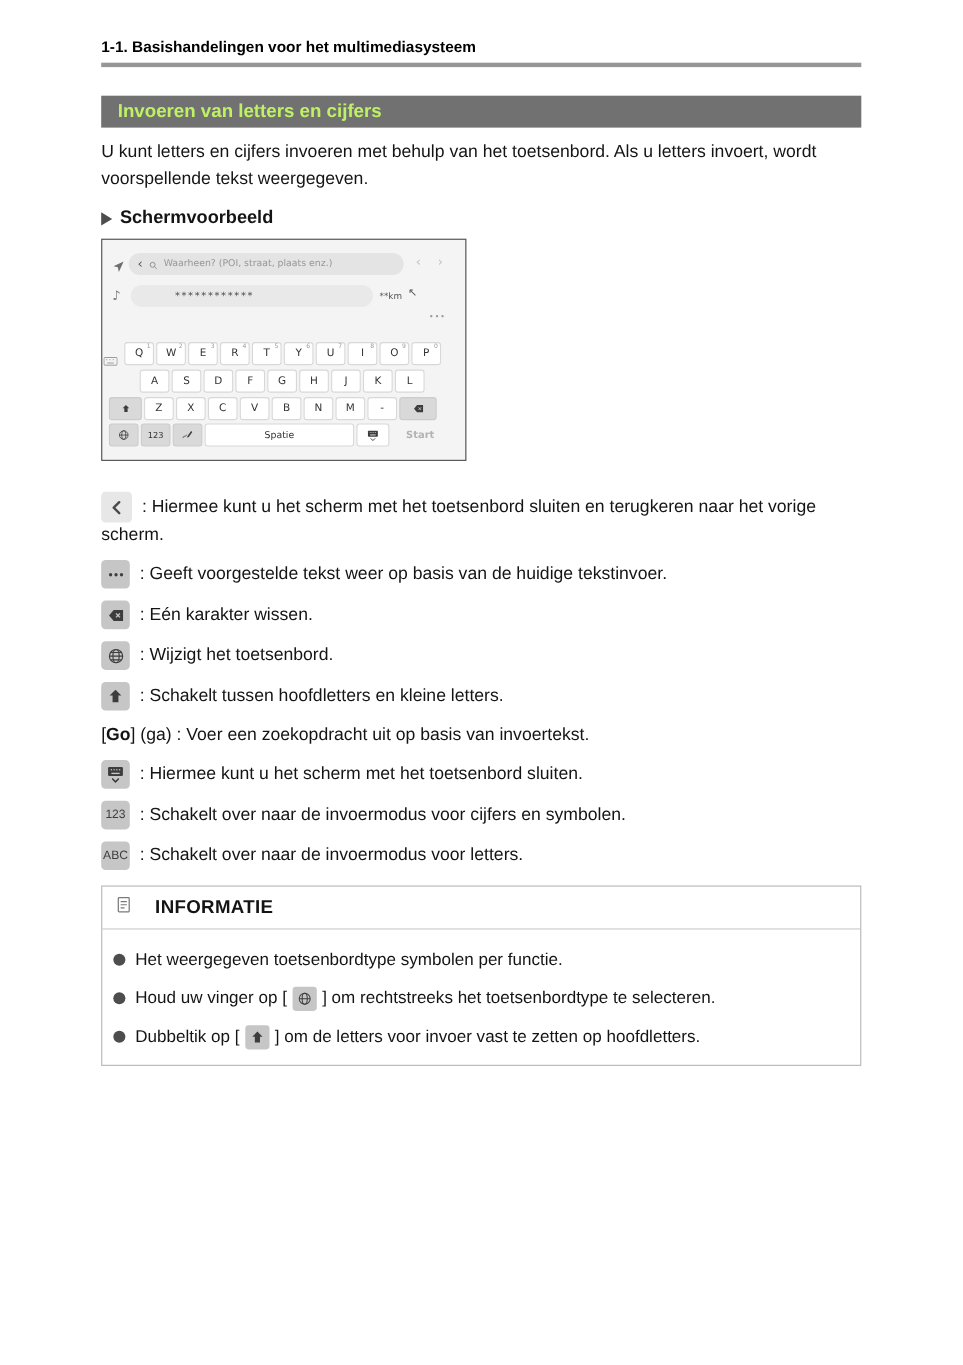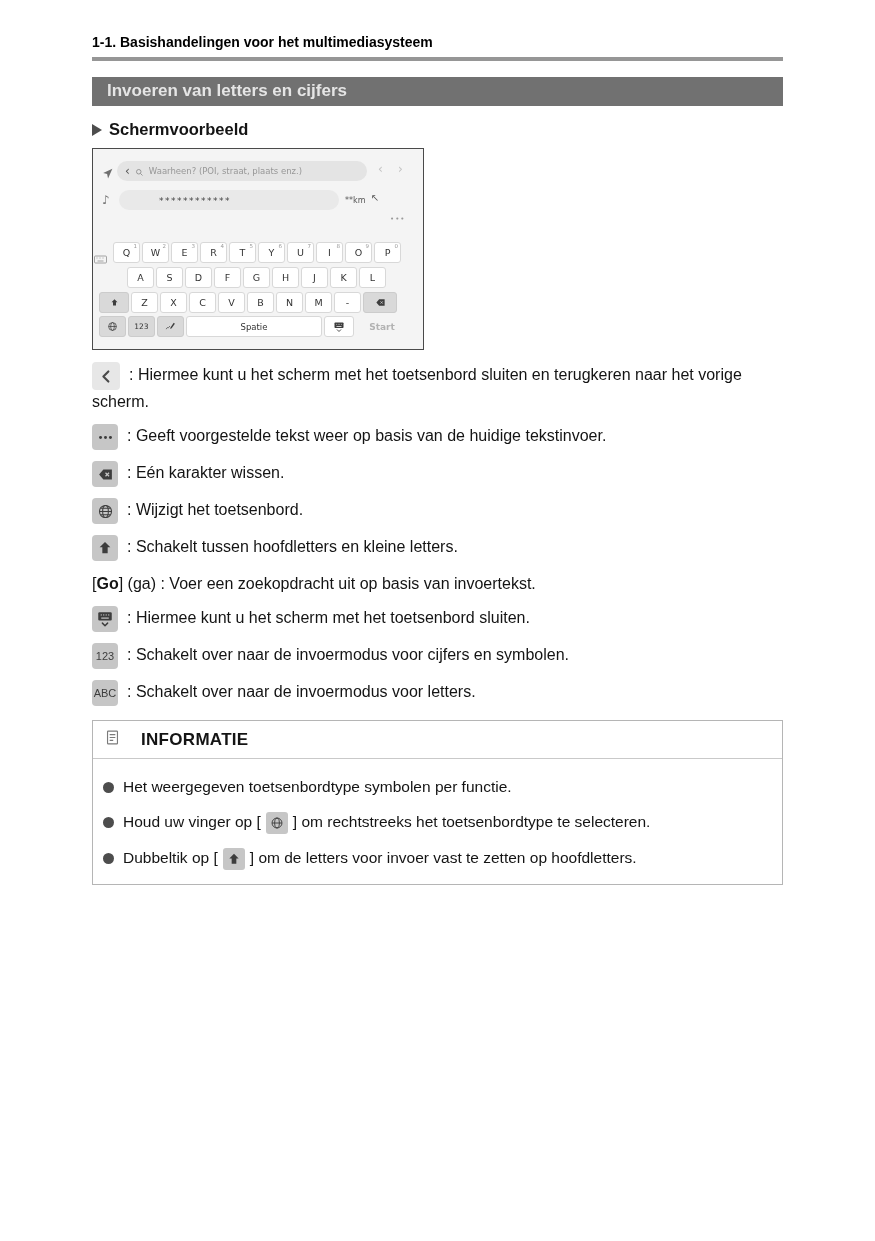--- a/index.html
+++ b/index.html
@@ -3,21 +3,21 @@
 <meta charset="utf-8">
 <style>
   html,body{margin:0;padding:0;background:#ffffff;}
   .page{position:relative;width:875px;height:997px;background:#fff;
         font-family:"Liberation Sans",sans-serif;color:#141414;overflow:hidden;}
   .content{padding:34px 92px 0 92px;}
 
   .crumb{font-size:14px;font-weight:bold;color:#000;}
   .rule{height:4px;background:#969696;margin-top:7px;}
 
-  .title-bar{margin-top:16px;background:#717171;color:#e5e5e5;font-size:17px;
+  .title-bar{margin-top:26px;background:#717171;color:#bef264;font-size:17px;
              font-weight:bold;padding:4px 0 5px 15px;}
 
   .intro{font-size:16px;line-height:24px;margin:11px 0 0 0;}
 
   .subhead{margin-top:14px;display:flex;align-items:center;font-size:16.5px;font-weight:bold;}
   .tri{width:0;height:0;border-left:10px solid #4d4d4d;border-top:6px solid transparent;
        border-bottom:6px solid transparent;margin-right:7px;}
 
   
   .shot{position:relative;margin-top:9px;width:330px;height:200px;border:1px solid #4a4a4a;
@@ -49,21 +49,21 @@
   .key .alt{position:absolute;top:0px;right:2px;font-size:5.5px;color:#999;letter-spacing:0;}
   .key.gray{background:#d9d9d9;border-color:#cccccc;}
   .key.shiftk{width:30px;}
   .key.bkspk{width:34px;}
   .key.numk{font-size:7.5px;}
   .key.spacek{width:136px;font-size:8.5px;}
   .key.dismissk{width:30px;}
   .key.startk{width:52px;background:transparent;border-color:transparent;color:#b3b3b3;font-size:9px;font-weight:bold;}
 
   
-  .legend{margin-top:12px;}
+  .legend{margin-top:28px;}
   .lrow{margin-bottom:11px;font-size:16px;line-height:23px;}
   .licon{width:26px;height:26px;background:#c6c6c6;border-radius:4px;display:inline-flex;
          align-items:center;justify-content:center;vertical-align:middle;margin-right:9px;flex:0 0 auto;}
   .licon.light{background:#e7e7e7;width:28px;height:28px;}
   .licon-label{font-size:11px;color:#3d3d3d;font-family:"Liberation Sans",sans-serif;}
   .ltext{color:#141414;}
 
   
   .info-box{margin-top:14px;border:1px solid #b5b5b5;background:#fff;}
   .info-head{display:flex;align-items:center;gap:20px;padding:8px 11px;border-bottom:1px solid #c9c9c9;}
@@ -83,20 +83,21 @@
 <div class="page">
   <div class="content">
 
     <div class="crumb">1-1. Basishandelingen voor het multimediasysteem</div>
     <div class="rule"></div>
 
     <div class="title-bar">
       <span>Invoeren van letters en cijfers</span>
     </div>
 
+    <p class="intro">U kunt letters en cijfers invoeren met behulp van het toetsenbord. Als u letters invoert, wordt voorspellende tekst weergegeven.</p>
 
     <div class="subhead">
       <span class="tri"></span>
       <span>Schermvoorbeeld</span>
     </div>
 
     <div class="shot">
       <span class="m-nav">
         <svg width="13" height="13" viewBox="0 0 24 24">
             <path d="M21 3 L4 11 L11.3 13 L13 21 Z" fill="#6f6f6f"></path>

